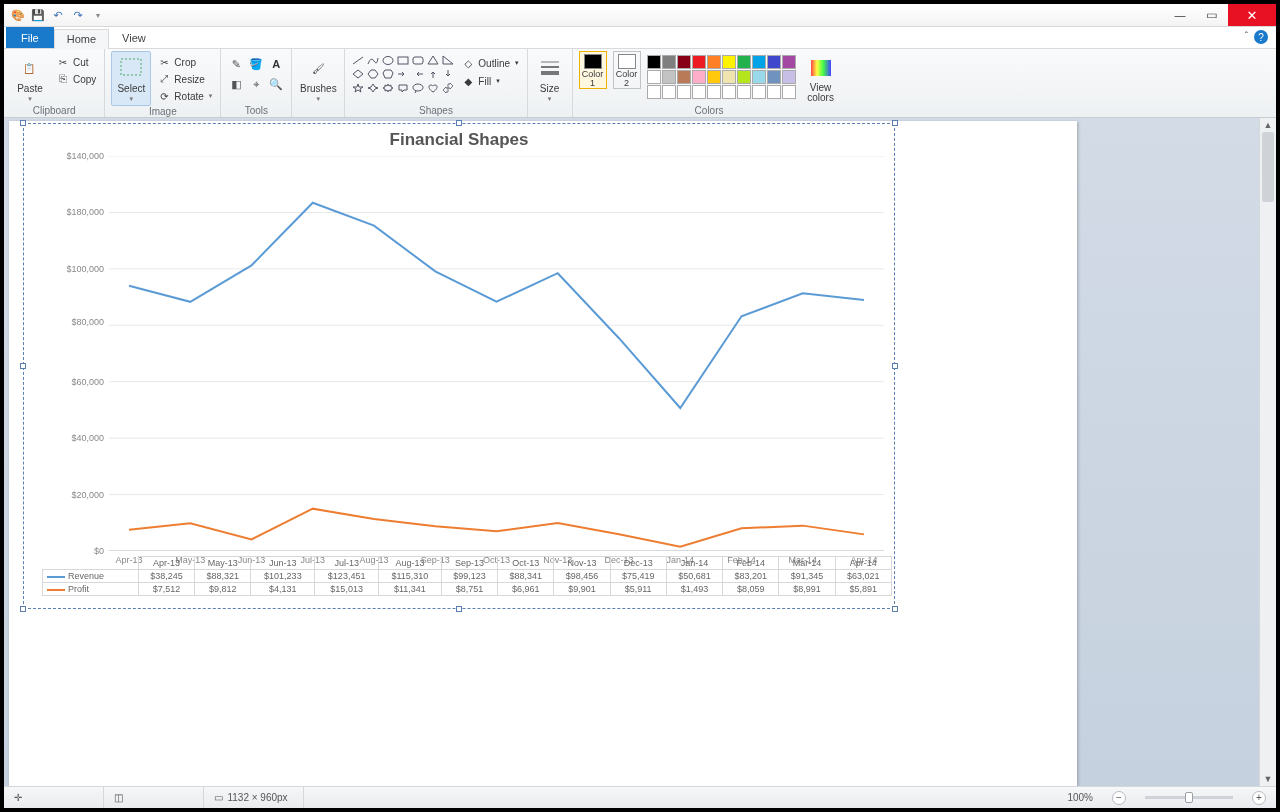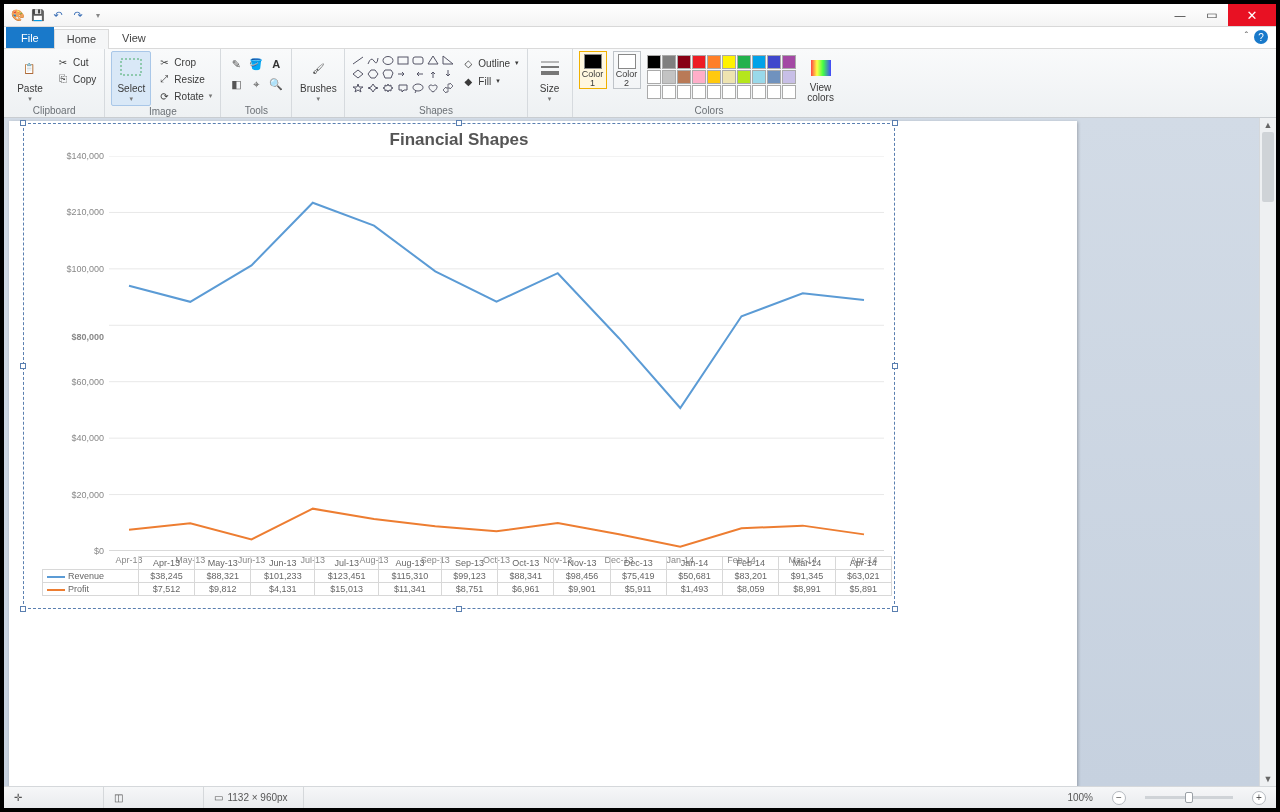--- a/index.html
+++ b/index.html
@@ -423,23 +423,23 @@
               </g>
               <line class="axis" x1="0" y1="395" x2="775" y2="395"></line>
               <polyline points="20,129.68696428571428 81.25,145.8086071428571 142.5,109.37832142857144 203.75,46.691821428571416 265,69.66107142857146 326.25,115.33153571428574 387.5,145.75217857142857 448.75,117.21342857142861 510,182.2106785714286 571.25,252.00717857142857 632.5,160.25432142857142 693.75,137.27660714285713 755,143.89003571428572" fill="none" stroke="#5b9bd5" stroke-width="2"></polyline>
               <polyline points="20,373.8054285714286 81.25,367.31614285714284 142.5,383.3446785714286 203.75,352.64189285714286 265,363.00217857142854 326.25,370.30967857142855 387.5,375.3600357142857 448.75,367.0650357142857 510,378.3225357142857 571.25,390.78760714285715 632.5,372.26210714285713 693.75,369.6325357142857 755,378.3789642857143" fill="none" stroke="#ed7d31" stroke-width="2"></polyline>
             </svg>
           <div id="ylabels">
               <div class="ylab" style="left: 30px; top: 422px;">$0</div>
               <div class="ylab" style="left: 30px; top: 365.571px;">$20,000</div>
               <div class="ylab" style="left: 30px; top: 309.143px;">$40,000</div>
               <div class="ylab" style="left: 30px; top: 252.714px;">$60,000</div>
-              <div class="ylab" style="left: 30px; top: 208px; font-weight: bold;">$80,000</div>
+              <div class="ylab" style="left: 30px; top: 193px;">$80,000</div>
               <div class="ylab" style="left: 30px; top: 139.857px;">$100,000</div>
-              <div class="ylab" style="left: 30px; top: 83.4286px;">$210,000</div>
+              <div class="ylab" style="left: 30px; top: 83.4286px;">$180,000</div>
               <div class="ylab" style="left: 30px; top: 27px;">$140,000</div>
             </div>
           <div id="xlabels">
               <div class="xlab" style="left: 77px; top: 431px;">Apr-13</div>
               <div class="xlab" style="left: 138.25px; top: 431px;">May-13</div>
               <div class="xlab" style="left: 199.5px; top: 431px;">Jun-13</div>
               <div class="xlab" style="left: 260.75px; top: 431px;">Jul-13</div>
               <div class="xlab" style="left: 322px; top: 431px;">Aug-13</div>
               <div class="xlab" style="left: 383.25px; top: 431px;">Sep-13</div>
               <div class="xlab" style="left: 444.5px; top: 431px;">Oct-13</div>

